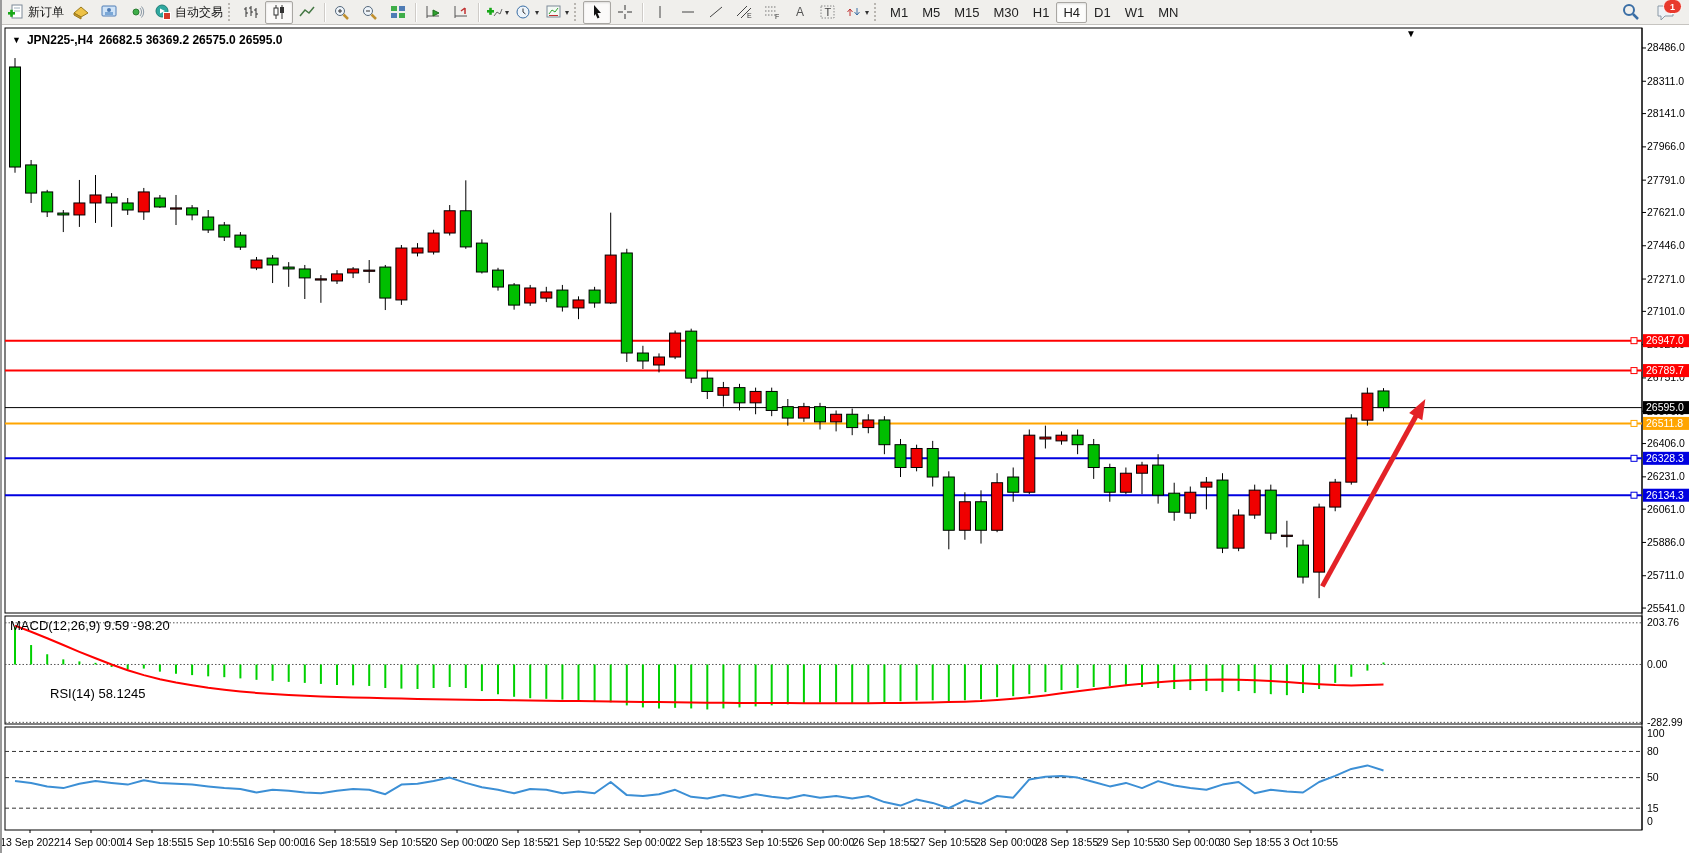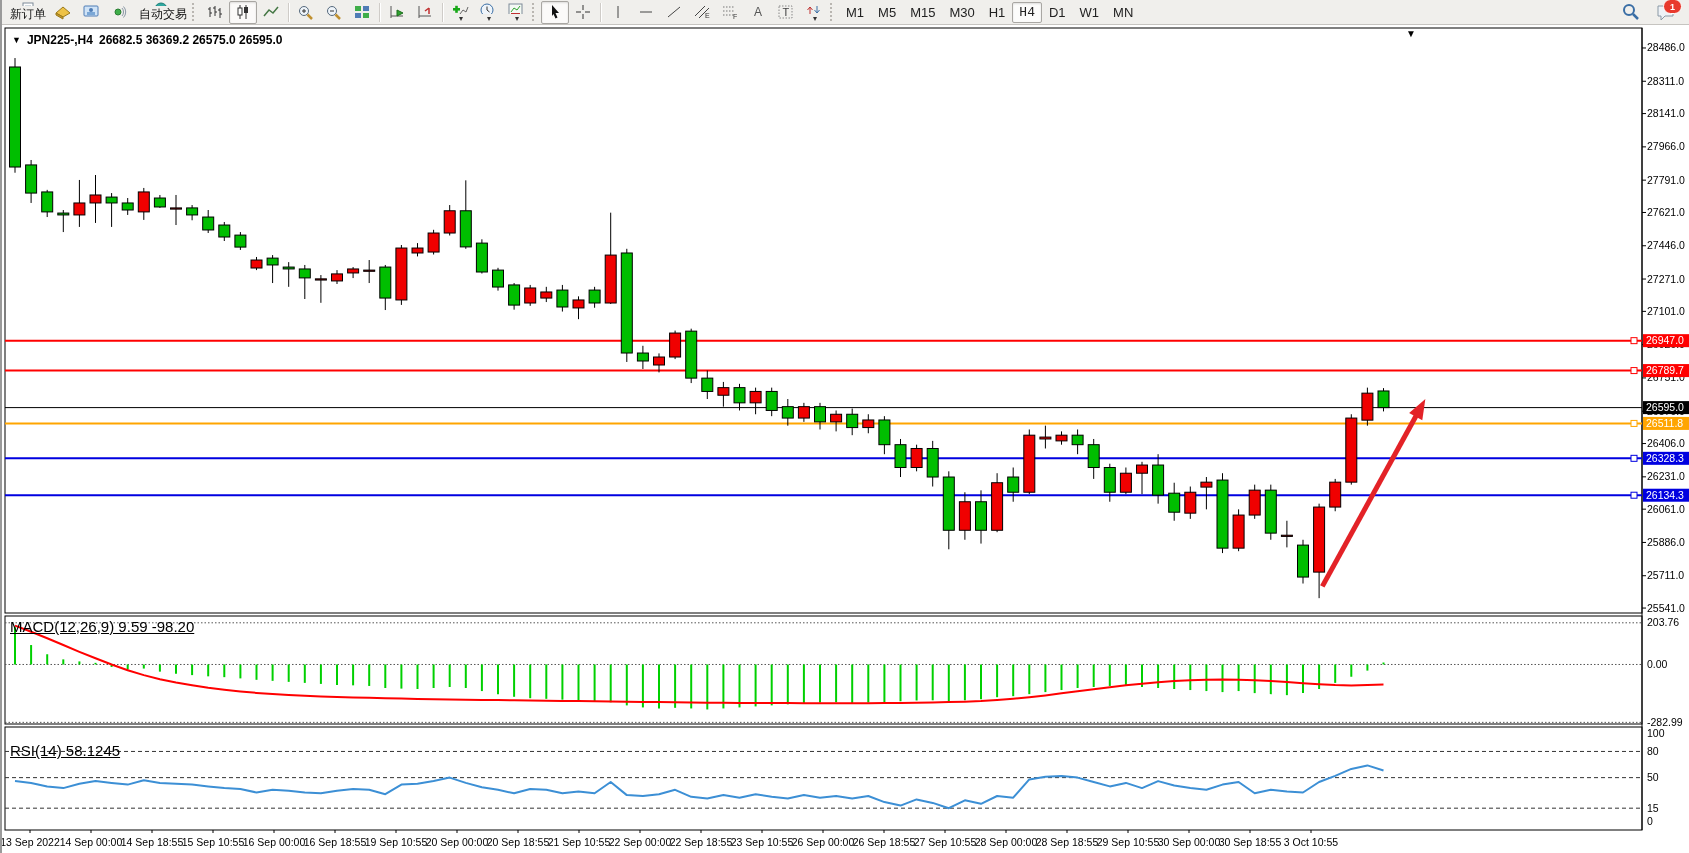--- a/index.html
+++ b/index.html
@@ -2,39 +2,39 @@
 <html><head>
 <meta charset="utf-8">
 <style>
   html,body{margin:0;padding:0;background:#d8d5ce;}
   .app{position:relative;width:1689px;height:853px;background:#fff;overflow:hidden;
        font-family:"Liberation Sans","DejaVu Sans",sans-serif;border-left:2px solid #9a9a9a;box-sizing:border-box;}
   
   .toolbar{position:absolute;left:0;top:0;width:100%;height:25px;background:#f0efec;
            border-bottom:1px solid #c6c4c0;display:flex;align-items:center;padding:0 2px;box-sizing:border-box;}
   .tb-btn{height:21px;min-width:22px;display:flex;align-items:center;justify-content:center;
-          padding:0 2px;border:1px solid transparent;border-radius:2px;cursor:default;flex-direction:column;}
+          padding:0 2px;border:1px solid transparent;border-radius:2px;cursor:default;}
   .tb-btn.active{border:1px solid #a9a7a3;background:#fbfaf9;box-shadow:inset 0 1px 2px rgba(0,0,0,.12);}
   .tb-label{font-size:12px;color:#111;margin-left:3px;white-space:nowrap;}
   .tb-sep{width:1px;height:19px;background:#cfccc8;margin:0 3px;box-shadow:1px 0 0 #fff;}
   .tb-grip{width:3px;height:18px;border-left:2px dotted #b9b6b1;margin:0 4px 0 2px;}
   .caret{font-size:8px;color:#333;margin-left:2px;}
   .tf-btn{font-size:13px;color:#222;height:19px;display:flex;align-items:center;
           padding:0 6px;border:1px solid transparent;border-radius:2px;}
-  .tf-btn.active{border:1px solid #a9a7a3;background:#fcfcfb;box-shadow:inset 0 1px 2px rgba(0,0,0,.12);font-family:Liberation Mono, monospace;}
+  .tf-btn.active{border:1px solid #a9a7a3;background:#fcfcfb;box-shadow:inset 0 1px 2px rgba(0,0,0,.12);}
   .tb-right{margin-left:auto;display:flex;align-items:center;gap:6px;padding-right:6px;}
   .chat-wrap{position:relative;width:24px;height:20px;}
   .chat-badge{position:absolute;right:-2px;top:-3px;min-width:13px;height:13px;border-radius:8px;
               background:#e8392c;color:#fff;font-size:9px;font-weight:bold;display:flex;
               align-items:center;justify-content:center;padding:0 2px;border:1px solid #fff;}
   
   .sym-title{position:absolute;left:10px;top:33px;font-size:12px;font-weight:bold;color:#000;
              display:flex;align-items:center;gap:6px;z-index:5;}
   .sym-title .tri{font-size:9px;}
-  .ind-label{position:absolute;left:8px;font-size:15px;color:#000;z-index:5;text-decoration:underline;}
+  .ind-label{position:absolute;left:8px;font-size:13px;color:#000;z-index:5;}
   .chart-dd{position:absolute;left:1404px;top:28px;font-size:10px;color:#000;z-index:5;}
   svg text{font-family:"Liberation Sans","DejaVu Sans",sans-serif;}
 </style>
 </head>
 <body>
 
 <div class="app">
 
   <div class="toolbar">
     <div class="tb-btn">
@@ -246,21 +246,21 @@
     </div>
   </div>
 
   <div class="sym-title">
     <span class="tri">▼</span>
     <span>JPN225-,H4</span>
     <span>26682.5 36369.2 26575.0 26595.0</span>
   </div>
   <div class="chart-dd">▼</div>
   <div class="ind-label" style="top:618px;">MACD(12,26,9) 9.59 -98.20</div>
-  <div class="ind-label" style="top:742px;">RSI(14) 58.1245</div>
+  <div class="ind-label" style="top:686px;margin-left:40px;">RSI(14) 58.1245</div>
 
   <svg id="chart-svg" style="position:absolute;left:0;top:25px;" width="1689" height="828" viewBox="0 25 1689 828">
       <g>
         <rect x="3" y="28" width="1637" height="585" fill="none" stroke="#000" stroke-width="1"></rect>
         <rect x="3" y="616" width="1637" height="108" fill="none" stroke="#000" stroke-width="1"></rect>
         <rect x="3" y="727" width="1637" height="103" fill="none" stroke="#000" stroke-width="1"></rect>
         <line x1="1640" y1="28" x2="1640" y2="830" stroke="#000"></line>
       </g>
       <g>
         <line x1="1640" y1="47.96911573472042" x2="1644" y2="47.96911573472042" stroke="#000"></line>

